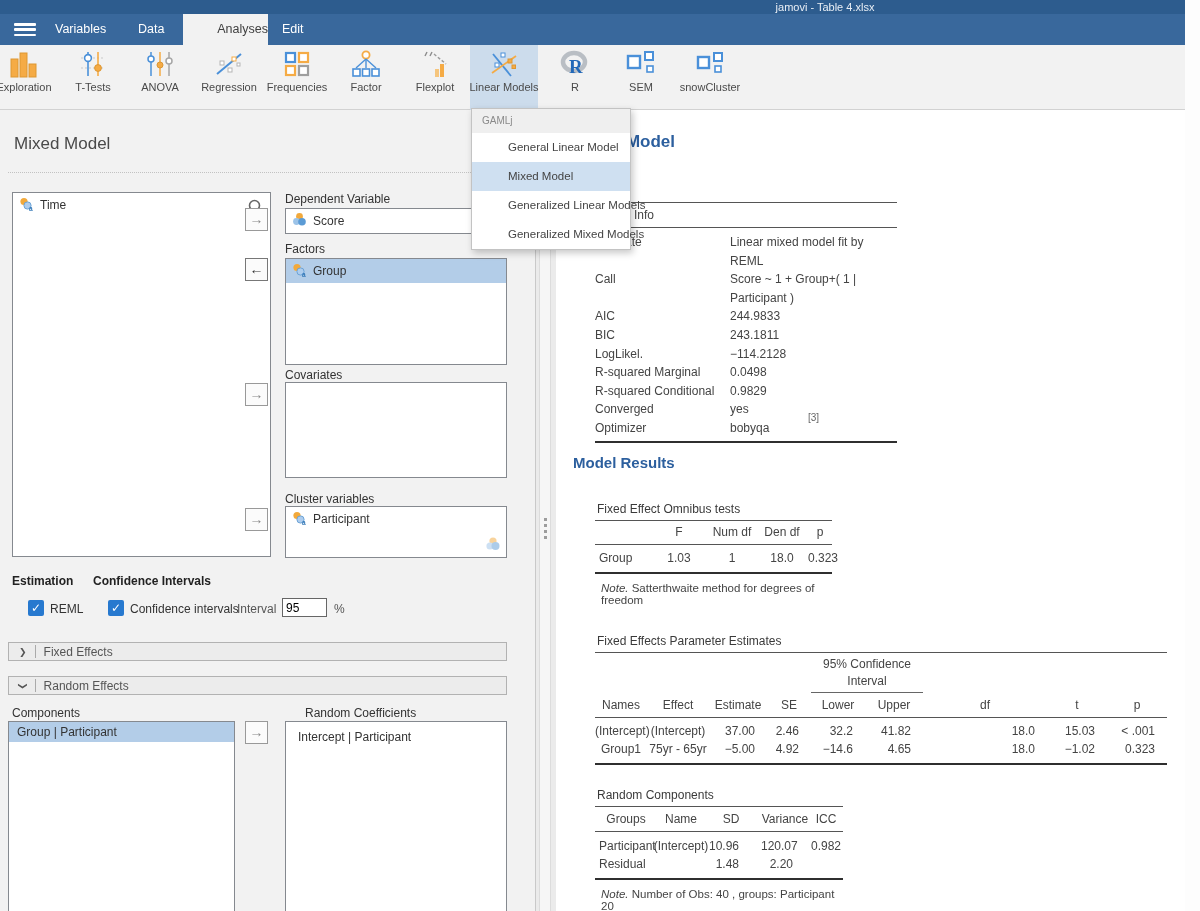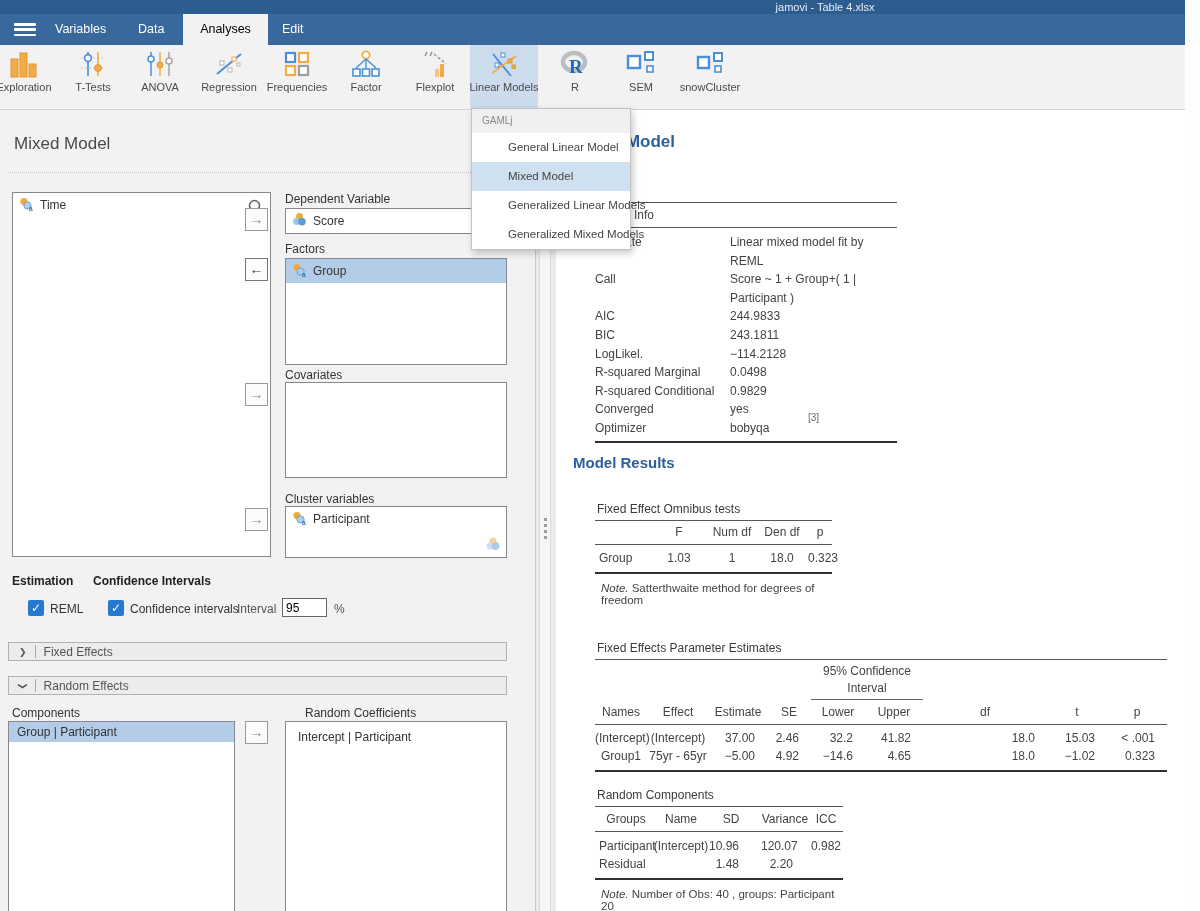--- a/index.html
+++ b/index.html
@@ -5,21 +5,21 @@
   html,body{margin:0;padding:0;}
   body{font-family:"Liberation Sans","DejaVu Sans",sans-serif;}
   #root{position:relative;width:1200px;height:911px;background:#fff;overflow:hidden;font-size:12px;color:#333;}
   
   .titlebar{position:absolute;left:0;top:0;width:1185px;height:14px;background:#2d5c8e;}
   .wtitle{position:absolute;left:810px;top:1px;transform:translateX(-50%);color:#e8eef5;font-size:11px;white-space:nowrap;margin-left:15px;}
   .ribbon{position:absolute;left:0;top:14px;width:1185px;height:31px;background:#39689c;}
   .hamburger{position:absolute;left:14px;top:9px;width:24px;height:14px;cursor:pointer;}
   .hamburger span{display:block;width:22px;height:2.6px;background:#fff;margin-bottom:2.8px;border-radius:1px;}
   .rtab{position:absolute;top:0;height:31px;line-height:31px;color:#fff;font-size:12.5px;cursor:pointer;}
-  .rtab.active{background:#f2f2f2;color:#000000;text-align:center;}
+  .rtab.active{background:#f2f2f2;color:#404040;text-align:right;}
   .toolbar{position:absolute;left:0;top:45px;width:1185px;height:65px;background:#f2f2f2;border-bottom:1px solid #d2d2d2;box-sizing:border-box;}
   .titem{position:absolute;top:2px;width:70px;height:60px;display:flex;flex-direction:column;align-items:center;cursor:pointer;}
   .titem .ticon{height:34px;display:flex;align-items:center;justify-content:center;}
   .titem .tlabel{font-size:11px;color:#4a4a4a;white-space:nowrap;}
   .titem.active{background:#ccdcec;top:0;height:65px;padding-top:2px;box-sizing:border-box;}
   
   .menu{position:absolute;left:471px;top:108px;width:158px;background:#fff;border:1px solid #c3c3c3;box-shadow:2px 3px 7px rgba(0,0,0,.22);z-index:60;}
   .menu-head{height:24px;line-height:24px;background:#efefef;color:#8a8a8a;font-size:10px;padding-left:10px;}
   .menu-item{height:29px;line-height:29px;padding-left:36px;font-size:11.5px;color:#444;cursor:pointer;white-space:nowrap;}
   .menu-item.selected{background:#cfe0f1;}
@@ -408,21 +408,21 @@
           <span>Group</span>
             <span>1.03</span>
             <span>1</span>
             <span>18.0</span>
             <span>0.323</span>
         </div>
       </div>
       <div class="note"><span class="np">Note.</span><span> Satterthwaite method for degrees of freedom</span></div>
     </div>
 
-    <div class="rtable" style="left:39px;top:522px;width:572px;margin-top:7px;">
+    <div class="rtable" style="left:39px;top:522px;width:572px;">
       <div class="rt-title">Fixed Effects Parameter Estimates</div>
       <div class="rt-box">
         <div class="ci-row">
           <span></span>
             <span></span>
             <span></span>
             <span></span>
           <span class="ci-span">95% Confidence Interval</span>
           <span></span>
         </div>

